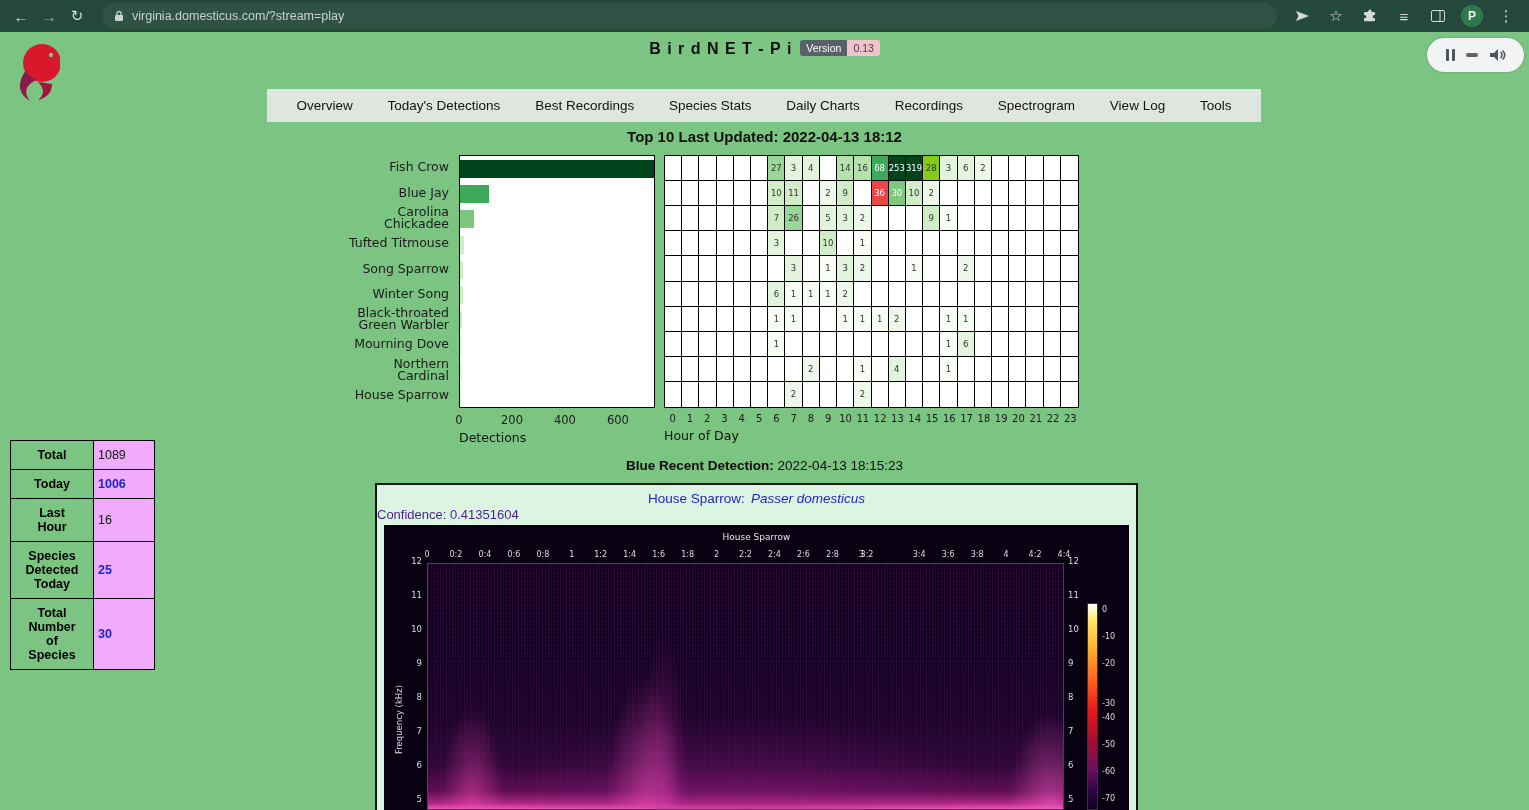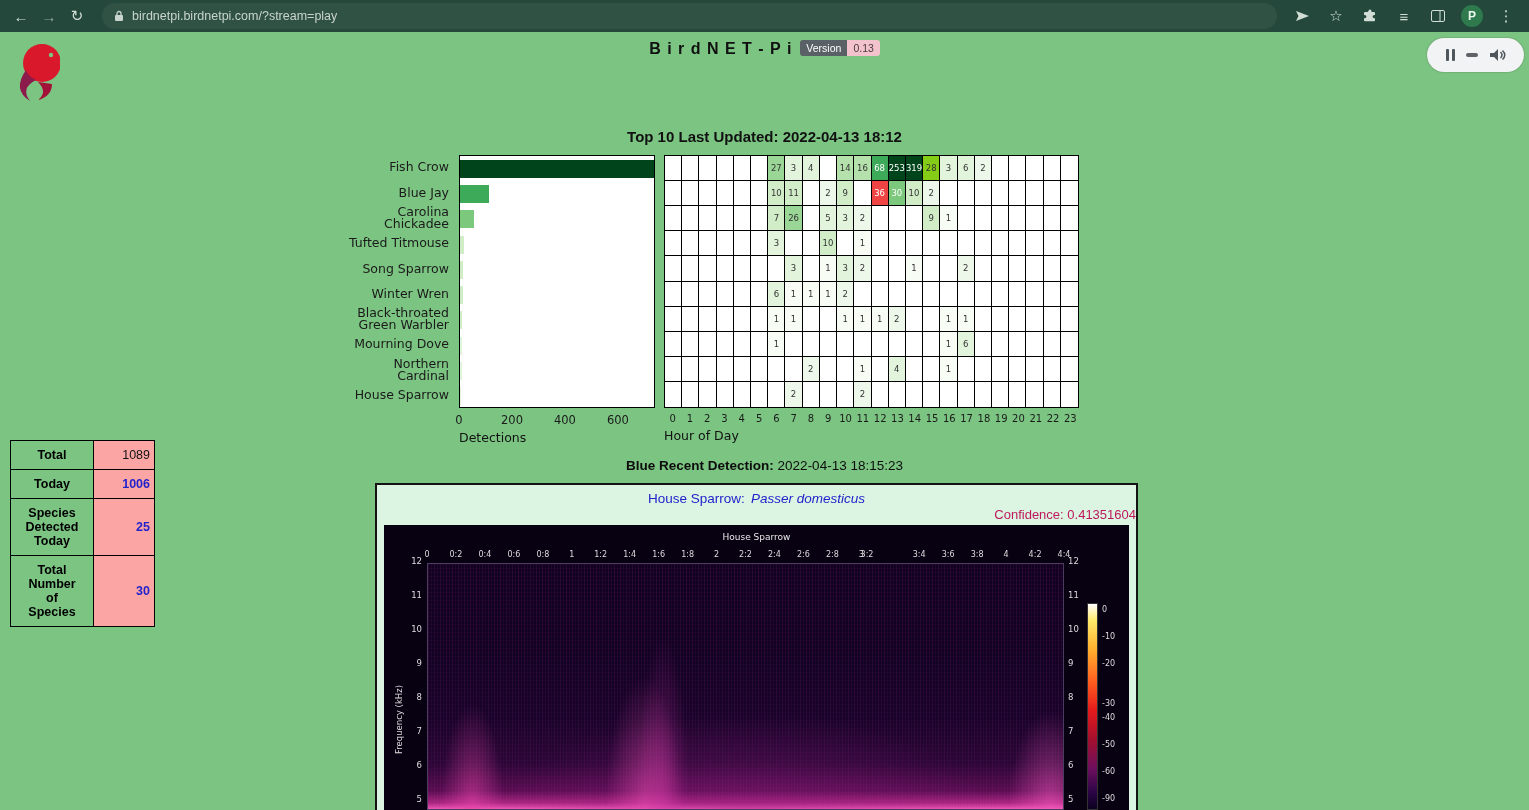--- a/index.html
+++ b/index.html
@@ -49,31 +49,31 @@
   .hm-cell{border-right:1px solid #000;border-bottom:1px solid #000;display:flex;align-items:center;justify-content:center;font-size:8.5px;font-family:"DejaVu Sans",sans-serif;color:#333;overflow:hidden;}
   .hm-cell.last-col{border-right:none;}
   .hm-cell.last-row{border-bottom:none;}
   #hour-labels{position:absolute;left:664px;top:381px;width:415px;display:grid;grid-template-columns:repeat(24,1fr);}
   .hour-lb{text-align:center;font-size:10px;color:#1a1a1a;font-family:"DejaVu Sans",sans-serif;}
 
   
   #stats{position:absolute;left:10px;top:408px;border-collapse:collapse;}
   #stats th,#stats td{border:1.5px solid #000;font-size:12.5px;}
   #stats th{width:74px;padding:7px 4px;font-weight:bold;color:#000;text-align:center;line-height:14px;}
-  #stats td{width:52px;text-align:right;background:#fca5a5;color:#111;padding:7px 4px;}
+  #stats td{width:52px;text-align:left;background:#f0abfc;color:#111;padding:7px 4px;}
   #stats td.hl{color:#2323cc;font-weight:bold;}
 
   .recent{position:absolute;top:426px;left:0;right:0;text-align:center;font-size:13.5px;color:#0d0d0d;}
 
   
   .card{position:absolute;left:375px;top:451px;width:763px;height:329px;background:#dcf5e2;border:2px solid #141414;box-sizing:border-box;overflow:hidden;}
   .card-head{margin-top:6px;text-align:center;font-size:13.5px;line-height:16px;}
   .card-head .sp{color:#2323cc;font-weight:normal;cursor:pointer;}
   .card-head .sci{color:#2323cc;font-style:italic;margin-left:6px;cursor:pointer;}
-  .conf{text-align:right;font-size:13px;color:#be185d;line-height:15px;}
+  .conf{text-align:left;font-size:13px;color:#4c1d95;line-height:15px;}
   .spec{position:relative;width:745px;height:285px;margin:3px auto 0;background:#070112;overflow:hidden;}
   .spec-title{position:absolute;top:7px;left:0;right:0;text-align:center;color:#e8e8e8;font-size:9px;font-family:"DejaVu Sans",sans-serif;}
   .ttick{position:absolute;top:25px;transform:translateX(-50%);color:#ddd;font-size:8px;font-family:"DejaVu Sans",sans-serif;}
   .plot{position:absolute;left:43px;top:38px;width:637px;height:247px;border:1px solid #4a3c5e;box-sizing:border-box;
         background-color:#10021f;
         background-image:
           radial-gradient(ellipse 45px 150px at 7% 100%, rgba(235,70,170,0.55), transparent 70%),
           radial-gradient(ellipse 55px 190px at 34% 100%, rgba(240,80,180,0.5), transparent 70%),
           radial-gradient(ellipse 35px 230px at 37% 100%, rgba(200,50,160,0.45), transparent 75%),
           radial-gradient(ellipse 60px 140px at 98% 100%, rgba(245,90,190,0.55), transparent 70%),
@@ -98,21 +98,21 @@
     <span class="tb-icon">←</span>
     <span class="tb-icon" style="color:#8fa79c;">→</span>
     <span class="tb-icon">↻</span>
     <div class="addr">
       <span style="display:flex;">
         <svg width="10" height="12" viewBox="0 0 10 12">
             <rect x="1" y="5" width="8" height="6" rx="1" fill="#c9d4ce"></rect>
             <path d="M3 5 V3.5 a2 2 0 0 1 4 0 V5" stroke="#c9d4ce" fill="none" stroke-width="1.3"></path>
           </svg>
       </span>
-      <span class="addr-text">birdnetpi.birdnetpi.com/?stream=play</span>
+      <span class="addr-text">virginia.domesticus.com/?stream=play</span>
     </div>
     <div class="tb-right">
       <span class="tb-icon">
         <svg width="15" height="12" viewBox="0 0 15 12">
             <path d="M1 11 L14 6 L1 1 L3.5 6 Z" fill="#d2ddd6"></path>
           </svg>
       </span>
       <span class="tb-icon">☆</span>
       <span class="tb-icon">
         <svg width="14" height="14" viewBox="0 0 14 14">
@@ -158,41 +158,52 @@
       </span>
     </div>
 
     <div class="site-title">
       <span>B i r d N E T - P i</span><span class="badge">
           <span class="bl">Version</span>
           <span class="bv">0.13</span>
         </span>
     </div>
 
+    <div class="navbar" id="navbar">
+        <div class="nav-item">Overview</div>
+        <div class="nav-item">Today's Detections</div>
+        <div class="nav-item">Best Recordings</div>
+        <div class="nav-item">Species Stats</div>
+        <div class="nav-item">Daily Charts</div>
+        <div class="nav-item">Recordings</div>
+        <div class="nav-item">Spectrogram</div>
+        <div class="nav-item">View Log</div>
+        <div class="nav-item">Tools</div>
+      </div>
 
     <div class="charts-title">Top 10 Last Updated: 2022-04-13 18:12</div>
 
     <div id="ylabels">
         <div class="ylab">
           <span>Fish Crow</span>
         </div>
         <div class="ylab">
           <span>Blue Jay</span>
         </div>
         <div class="ylab">
           <span>Carolina<br>Chickadee</span>
         </div>
         <div class="ylab">
           <span>Tufted Titmouse</span>
         </div>
         <div class="ylab">
           <span>Song Sparrow</span>
         </div>
         <div class="ylab">
-          <span>Winter Wren</span>
+          <span>Winter Song</span>
         </div>
         <div class="ylab">
           <span>Black-throated<br>Green Warbler</span>
         </div>
         <div class="ylab">
           <span>Mourning Dove</span>
         </div>
         <div class="ylab">
           <span>Northern<br>Cardinal</span>
         </div>
@@ -492,20 +503,24 @@
 
     <table id="stats">
         <tbody id="stats-body">
           <tr>
             <th>Total</th>
             <td>1089</td>
           </tr>
           <tr>
             <th>Today</th>
             <td class="hl">1006</td>
+          </tr>
+          <tr>
+            <th>Last<br>Hour</th>
+            <td>16</td>
           </tr>
           <tr>
             <th>Species<br>Detected<br>Today</th>
             <td class="hl">25</td>
           </tr>
           <tr>
             <th>Total<br>Number<br>of<br>Species</th>
             <td class="hl">30</td>
           </tr>
         </tbody>
@@ -566,18 +581,18 @@
           <span class="ftick right" style="top: 240px;">6</span>
           <span class="ftick left" style="top: 274px;">5</span>
           <span class="ftick right" style="top: 274px;">5</span>
           <span class="dbtick" style="top: 84px;">0</span>
           <span class="dbtick" style="top: 111px;">-10</span>
           <span class="dbtick" style="top: 138px;">-20</span>
           <span class="dbtick" style="top: 178px;">-30</span>
           <span class="dbtick" style="top: 192px;">-40</span>
           <span class="dbtick" style="top: 219px;">-50</span>
           <span class="dbtick" style="top: 246px;">-60</span>
-          <span class="dbtick" style="top: 273px;">-90</span>
+          <span class="dbtick" style="top: 273px;">-70</span>
         </div>
     </div>
 
   </div>
 </div>
 
 </body></html>

